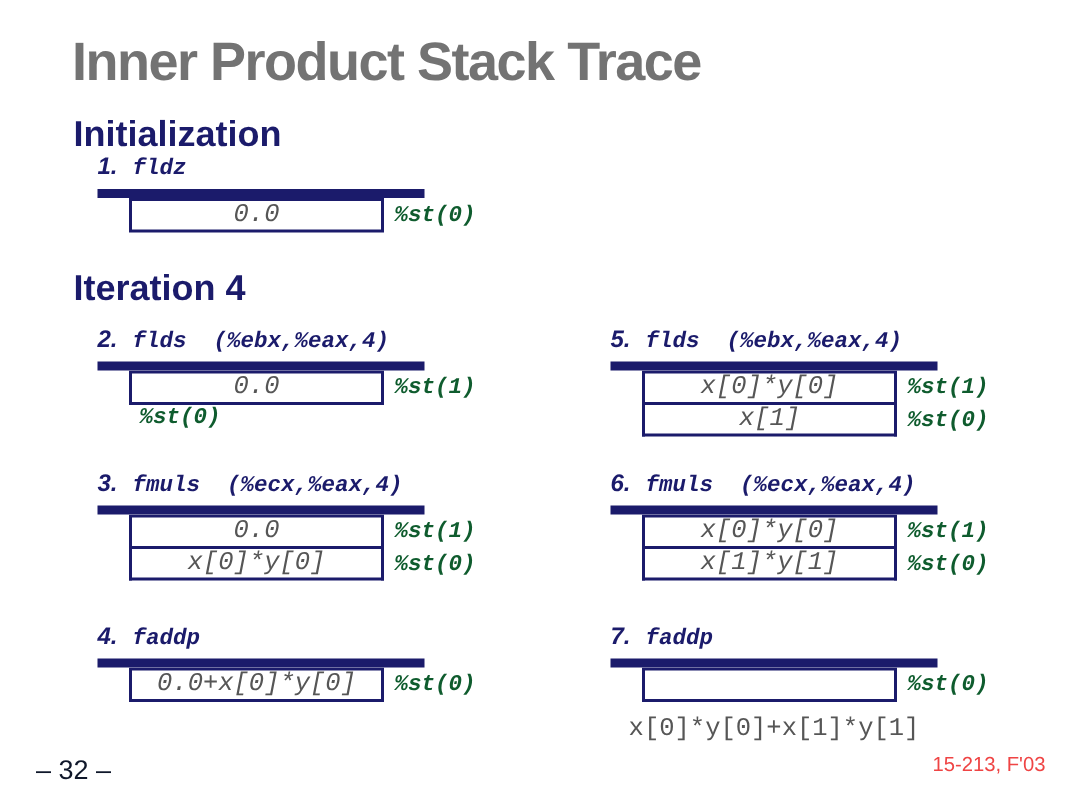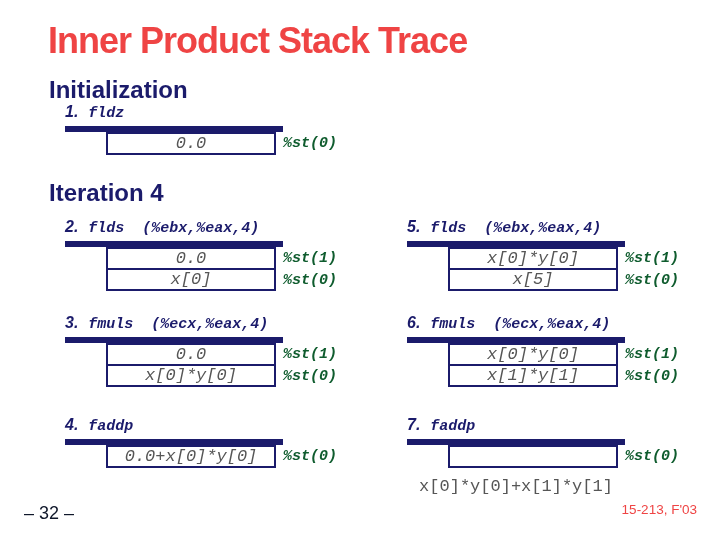--- a/index.html
+++ b/index.html
@@ -3,41 +3,41 @@
 <meta charset="utf-8">
 <style>
   html,body{margin:0;padding:0;background:#fff;}
   .slide{
     position:relative;width:720px;height:540px;background:#ffffff;
     font-family:"Liberation Sans",sans-serif;overflow:hidden;
   }
   .slide-title{
     position:absolute;left:48px;top:20px;
     font-size:36px;font-weight:bold;letter-spacing:-1px;
-    color:#ef4444;white-space:nowrap;
+    color:#737373;white-space:nowrap;
   }
   .heading{
     position:absolute;font-size:24px;font-weight:bold;
     color:#1b1b6b;white-space:nowrap;line-height:24px;
   }
   .heading-init{left:49px;top:78px;}
   .heading-iter0{left:49px;top:181px;}
   .heading-iter1{left:395px;top:181px;}
   .step{position:absolute;font-style:italic;}
   .step-title{height:18px;line-height:18px;white-space:pre;}
   .step-num{
     font-family:"Liberation Sans",sans-serif;font-size:16px;
     font-weight:bold;color:#1b1b6b;
   }
   .step-instr{
     font-family:"Liberation Mono","DejaVu Sans Mono",monospace;
     font-size:15px;font-weight:bold;color:#1b1b6b;margin-left:10px;
   }
   .bar{width:218px;height:6px;background:#1b1b6b;margin-top:5px;}
-  .srow{display:flex;align-items:center;margin-left:41px;}
+  .srow{display:flex;align-items:center;margin-left:21px;}
   .scell{
     width:170px;height:23px;box-sizing:border-box;
     border:2px solid #1b1b6b;background:#ffffff;
     display:flex;align-items:center;justify-content:center;
     font-family:"Liberation Mono","DejaVu Sans Mono",monospace;
     font-size:17px;color:#565656;white-space:pre;
   }
   .srow.next .scell{border-top:0;height:21px;}
   .sreg{
     margin-left:7px;
@@ -78,21 +78,20 @@
   </div>
 
   <div class="step" style="left:65px;top:218px;">
     <div class="step-title"><span class="step-num">2.</span><span class="step-instr">flds  (%ebx,%eax,4)</span></div>
     <div class="bar"></div>
     <div class="srow">
       <div class="scell">0.0</div>
       <div class="sreg">%st(1)</div>
     </div>
     <div class="srow next">
-      <div class="scell">x[0]</div>
       <div class="sreg">%st(0)</div>
     </div>
   </div>
 
   <div class="step" style="left:65px;top:314px;">
     <div class="step-title"><span class="step-num">3.</span><span class="step-instr">fmuls  (%ecx,%eax,4)</span></div>
     <div class="bar"></div>
     <div class="srow">
       <div class="scell">0.0</div>
       <div class="sreg">%st(1)</div>
@@ -113,21 +112,21 @@
   </div>
 
   <div class="step" style="left:407px;top:218px;">
     <div class="step-title"><span class="step-num">5.</span><span class="step-instr">flds  (%ebx,%eax,4)</span></div>
     <div class="bar"></div>
     <div class="srow">
       <div class="scell">x[0]*y[0]</div>
       <div class="sreg">%st(1)</div>
     </div>
     <div class="srow next">
-      <div class="scell">x[5]</div>
+      <div class="scell">x[1]</div>
       <div class="sreg">%st(0)</div>
     </div>
   </div>
 
   <div class="step" style="left:407px;top:314px;">
     <div class="step-title"><span class="step-num">6.</span><span class="step-instr">fmuls  (%ecx,%eax,4)</span></div>
     <div class="bar"></div>
     <div class="srow">
       <div class="scell">x[0]*y[0]</div>
       <div class="sreg">%st(1)</div>

